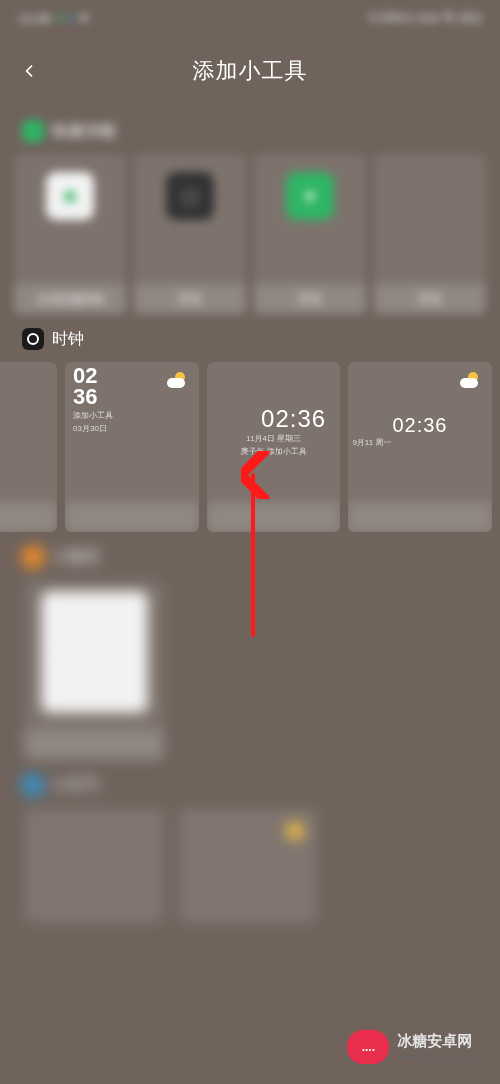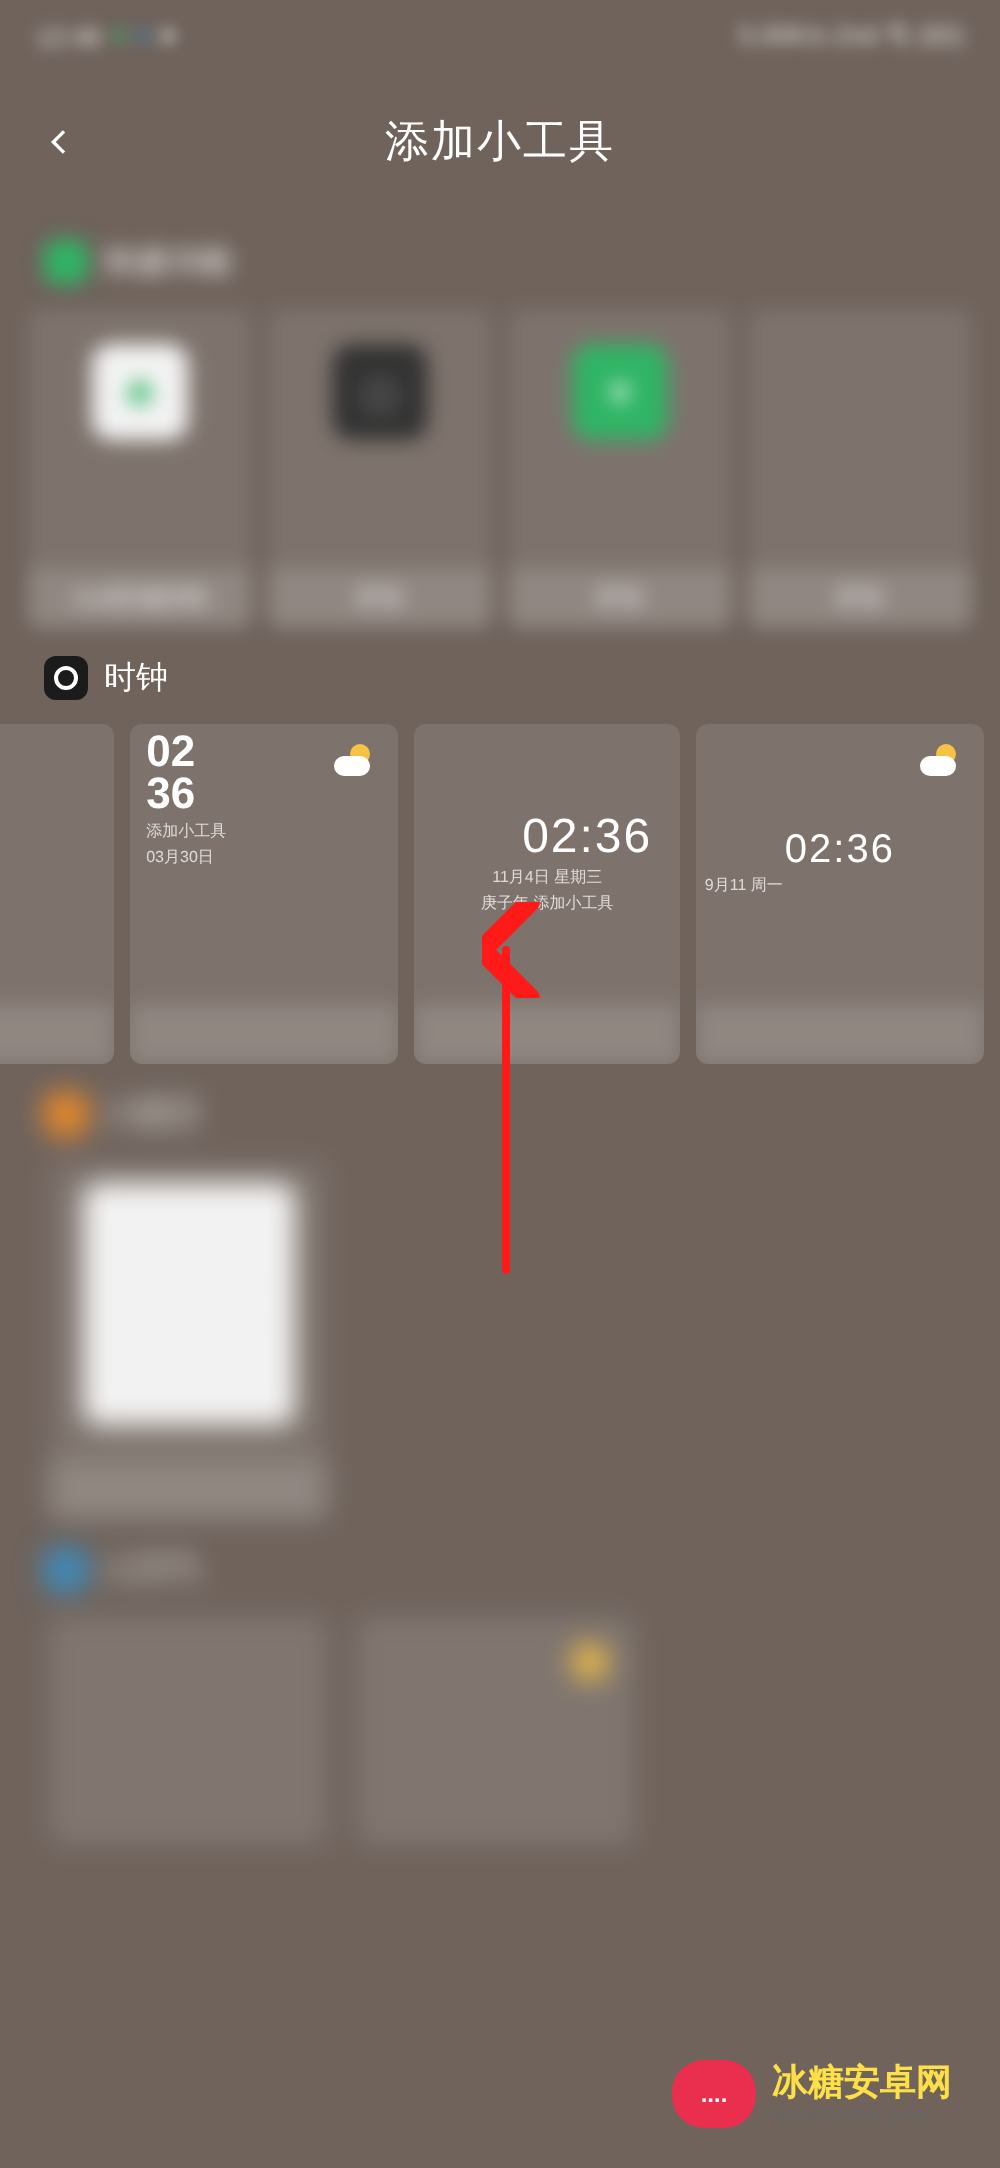--- a/index.html
+++ b/index.html
@@ -117,21 +117,21 @@
     }
     .wm-badge {
       background:#ea2e4d;
       color:#fff;
       width:42px; height:34px;
       border-radius:16px;
       display:flex; align-items:center; justify-content:center;
       font-weight:700; font-size:12px;
     }
     .wm-text { display:flex; flex-direction:column; color:#222; background:rgba(255,255,255,.0);}
-    .wm-text .cn { font-size:18px; font-weight:700; color:#fde047;}
+    .wm-text .cn { font-size:15px; font-weight:700; color:#e5e5e5;}
     .wm-text .en { font-size:10px; color:#666; letter-spacing:.5px;}
 
     .calendar-grid {
       background:#fff; width:105px; height:120px; border-radius:6px;
       display:grid; grid-template-columns:repeat(5,1fr); grid-template-rows:repeat(6,1fr);
       gap:2px; padding:8px;
     }
     .calendar-grid span { background:#eee; border-radius:2px; }
 
     .weather-mini {

